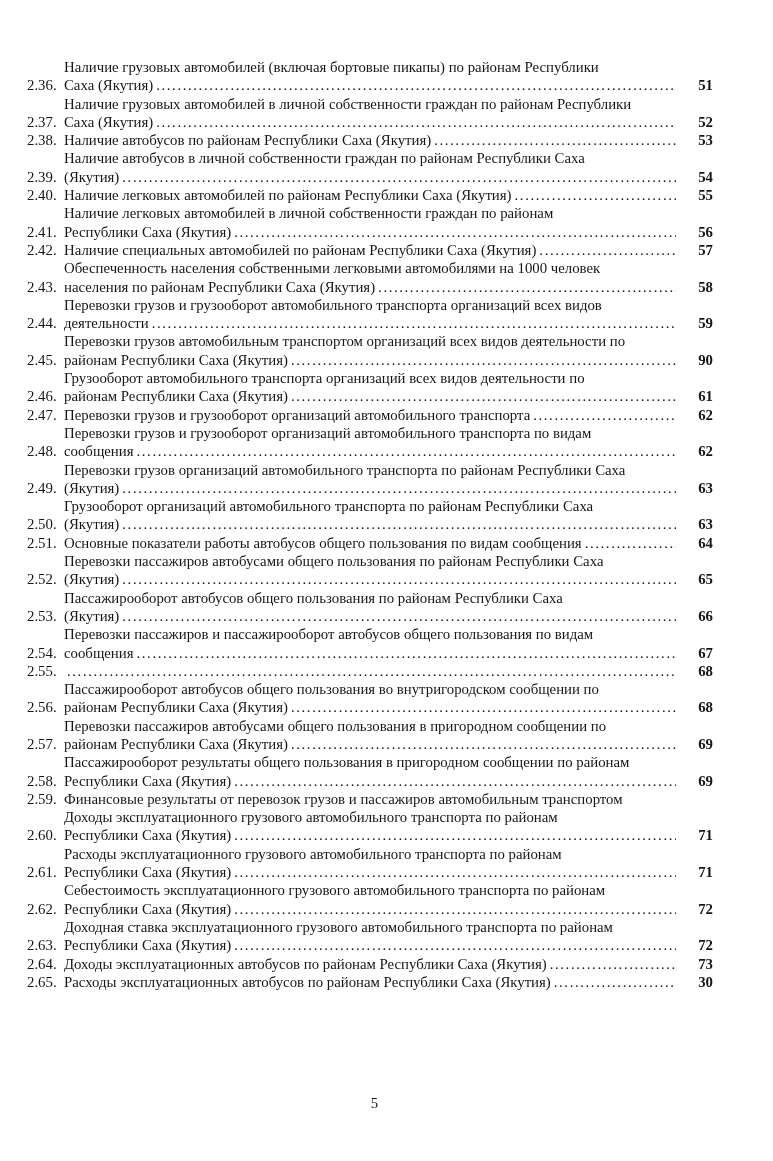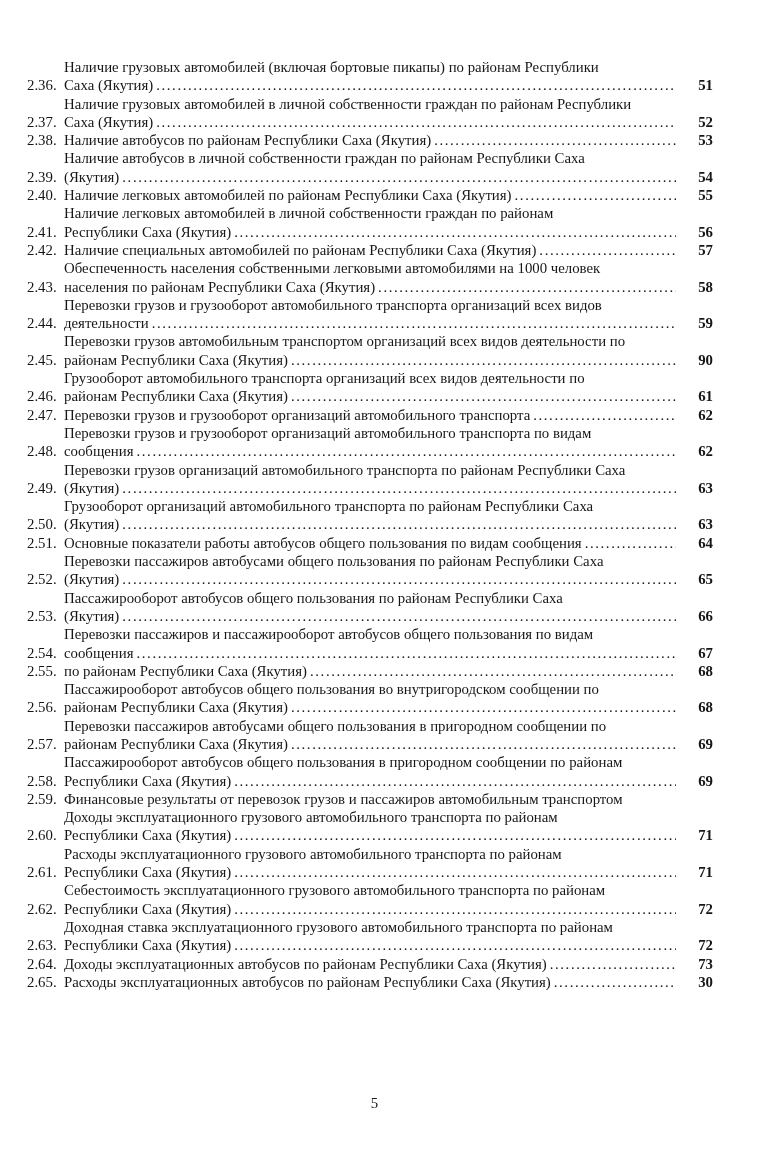--- a/index.html
+++ b/index.html
@@ -281,21 +281,20 @@
             <span class="line-text">сообщения</span>
             <span class="leader"></span>
             <span class="toc-page">67</span>
           </div>
         </span>
   </div>
       <div class="toc-entry">
     <span class="toc-num">2.55.</span>
     <span class="toc-body">
           <div class="toc-line">
-            <span class="line-text">по районам Республики Саха (Якутия)</span>
             <span class="leader"></span>
             <span class="toc-page">68</span>
           </div>
         </span>
   </div>
       <div class="toc-entry">
     <span class="toc-num">2.56.</span>
     <span class="toc-body">
           <div class="toc-line">
             <span class="line-text">Пассажирооборот автобусов общего пользования во внутригородском сообщении по</span>
@@ -317,21 +316,21 @@
             <span class="line-text">районам Республики Саха (Якутия)</span>
             <span class="leader"></span>
             <span class="toc-page">69</span>
           </div>
         </span>
   </div>
       <div class="toc-entry">
     <span class="toc-num">2.58.</span>
     <span class="toc-body">
           <div class="toc-line">
-            <span class="line-text">Пассажирооборот автобусов общего пользования в пригородном сообщении по районам</span>
+            <span class="line-text">Пассажирооборот результаты общего пользования в пригородном сообщении по районам</span>
           </div>
           <div class="toc-line">
             <span class="line-text">Республики Саха (Якутия)</span>
             <span class="leader"></span>
             <span class="toc-page">69</span>
           </div>
         </span>
   </div>
       <div class="toc-entry">
     <span class="toc-num">2.59.</span>

